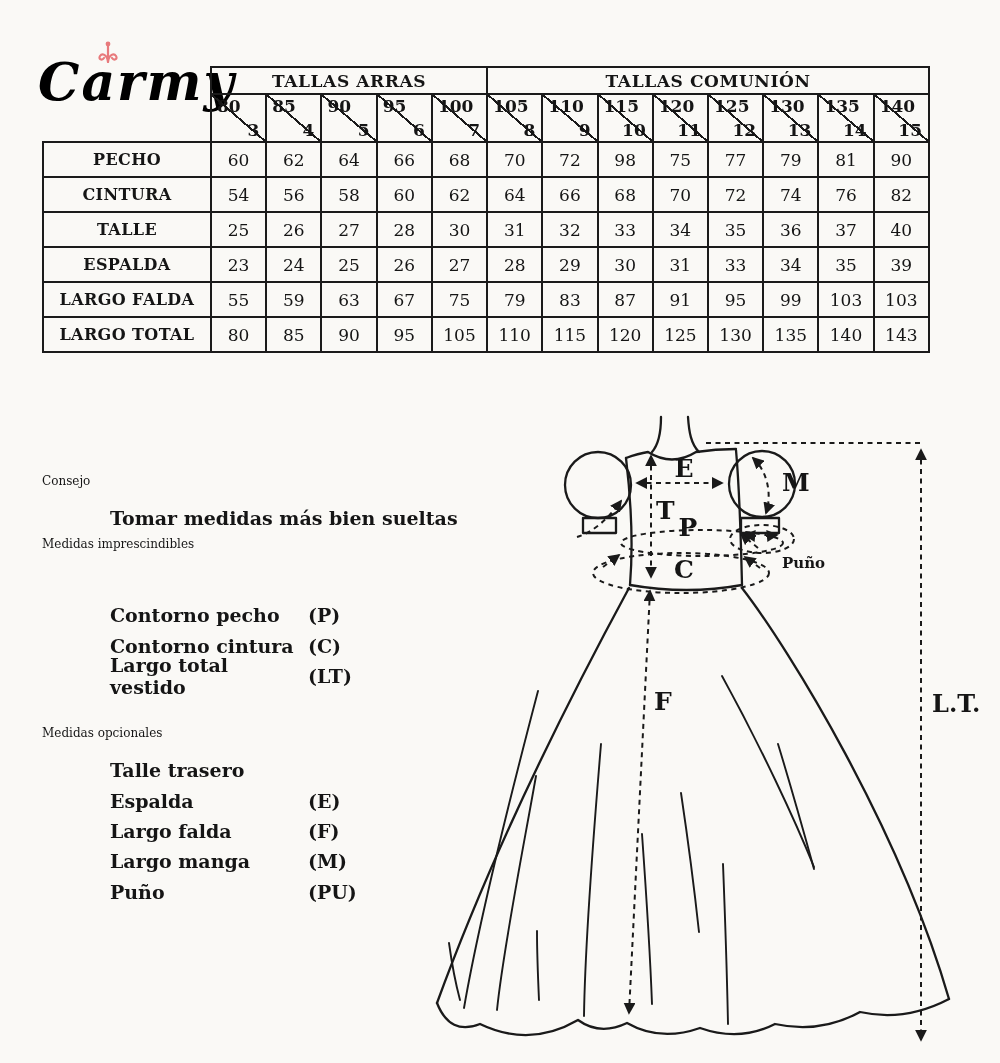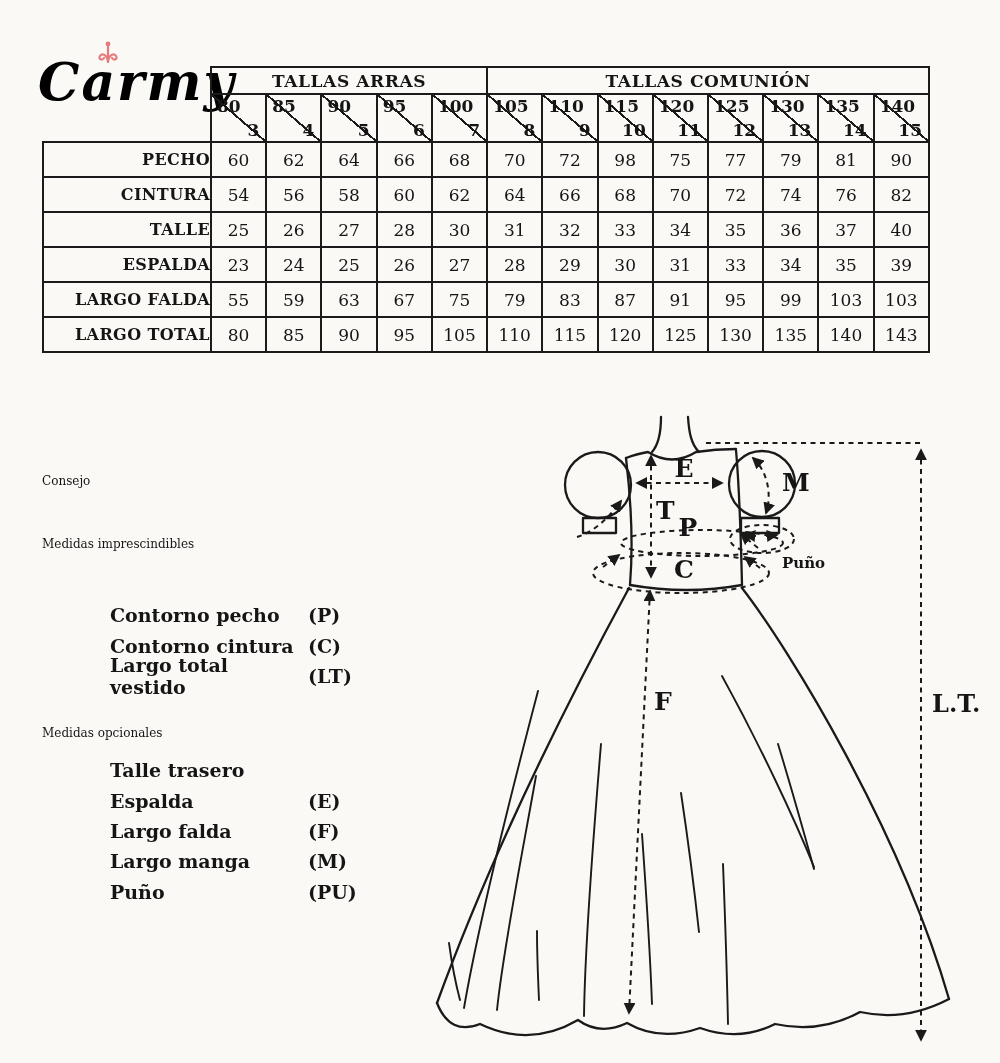--- a/index.html
+++ b/index.html
@@ -15,21 +15,21 @@
   td,th{border:2px solid #1b1b1b;text-align:center;vertical-align:middle;padding:0;}
   .blank{border:none;background:transparent;}
   tr.group-row{height:27px;}
   tr.group-row th{font-size:17px;font-weight:bold;letter-spacing:.6px;margin-left:24px;}
   .size-cell{height:46px;position:relative;
      background:linear-gradient(to top right,transparent calc(50% - 1px),
        #1b1b1b calc(50% - 1px),#1b1b1b calc(50% + 1px),transparent calc(50% + 1px));}
   .sz{position:absolute;top:1px;left:5px;font-weight:bold;font-size:17px;}
   .ag{position:absolute;bottom:1px;right:6px;font-weight:bold;font-size:17px;}
   tbody tr{height:35px;}
-  tbody th.rl{text-align:right;padding-left:0;font-weight:bold;font-size:16px;letter-spacing:.4px;}
+  tbody th.rl{text-align:center;padding-left:0;font-weight:bold;font-size:16px;letter-spacing:.4px;}
   tbody td{font-size:17px;}
   
   .note-h{position:absolute;left:42px;font-weight:normal;font-size:12px;}
   .note-line{position:absolute;left:110px;font-weight:bold;font-size:19px;}
   .note-items{position:absolute;left:110px;}
   .note-item{display:flex;height:30.4px;align-items:center;font-weight:bold;font-size:19px;}
   .nl{width:198px;}
   .nc{}
   
   .diagram{position:absolute;left:420px;top:403px;}
@@ -208,20 +208,21 @@
             <td>130</td>
             <td>135</td>
             <td>140</td>
             <td>143</td>
           </tr>
         </tbody>
     </table>
   </div>
 
   <div class="note-h" style="top:474px">Consejo</div>
+  <div class="note-line" style="top:507px">Tomar medidas más bien sueltas</div>
 
   <div class="note-h" style="top:537px">Medidas imprescindibles</div>
   <div class="note-items" style="top:600px">
       <div class="note-item">
         <span class="nl">Contorno pecho</span>
         <span class="nc">(P)</span>
       </div>
       <div class="note-item">
         <span class="nl">Contorno cintura</span>
         <span class="nc">(C)</span>

